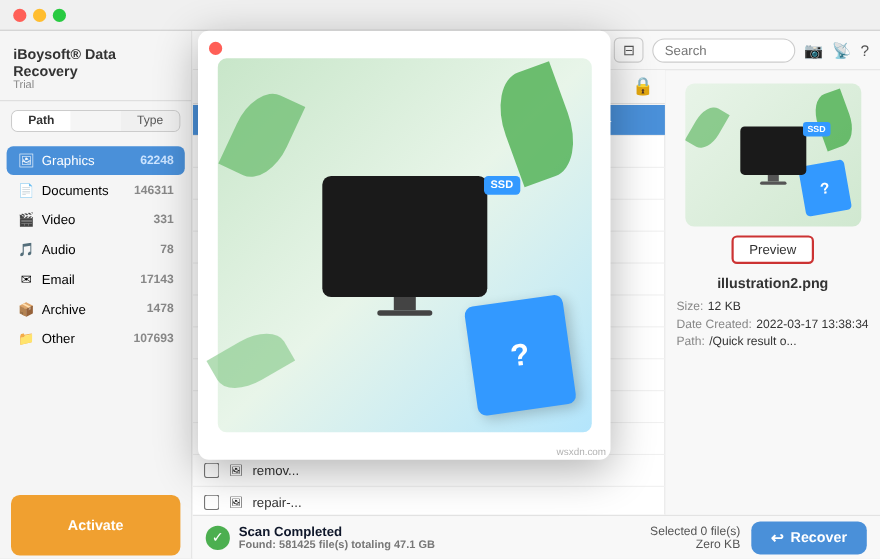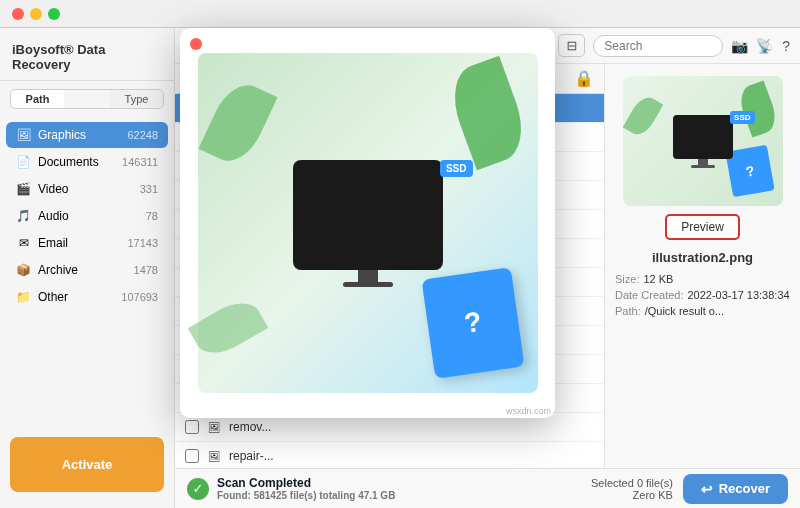--- a/index.html
+++ b/index.html
@@ -116,23 +116,24 @@
     }
     .sidebar-item-label {
       font-size: 12px;
       flex: 1;
     }
     .sidebar-item.active .sidebar-item-label { color: #fff; }
     .sidebar-item.active .sidebar-item-count { color: #cce4ff; }
     .sidebar-item-count {
       font-size: 11px;
       color: #888;
+      font-weight: bold;
     }
     .sidebar-activate {
-      margin: 16px 10px;
+      margin: 3px 10px;
       background: #f0a030;
       color: #fff;
       border: none;
       border-radius: 8px;
       padding: 20px;
       font-size: 13px;
       font-weight: 600;
       cursor: pointer;
       text-align: center;
     }
@@ -592,20 +593,21 @@
       <div class="traffic-light tl-min"></div>
       <div class="traffic-light tl-max"></div>
     </div>
   </div>
 
   <div class="app-window">
 
     <div class="sidebar">
       <div class="sidebar-header">
         <div class="app-title">iBoysoft® Data Recovery</div>
+        <div class="app-subtitle">Trial</div>
       </div>
       <div class="sidebar-tabs">
         <div class="sidebar-tab active">Path</div>
         <div class="sidebar-tab">Type</div>
       </div>
       <div class="sidebar-items">
         <div class="sidebar-item active">
           <span class="sidebar-item-icon">🖼</span>
           <span class="sidebar-item-label">Graphics</span>
           <span class="sidebar-item-count">62248</span>

